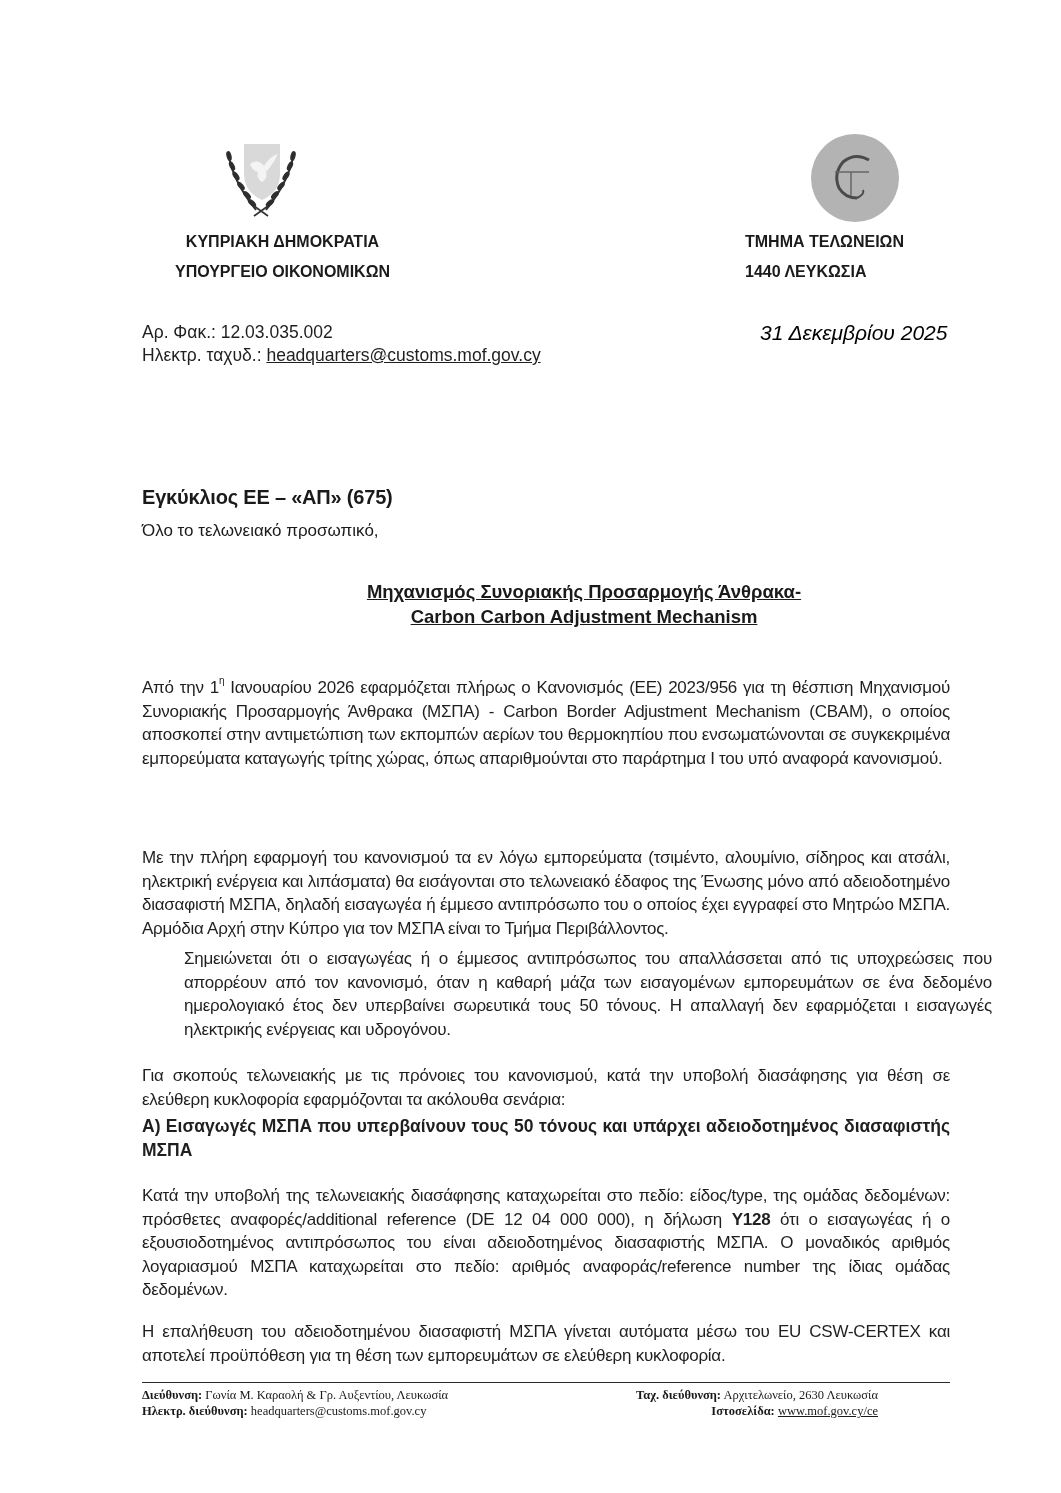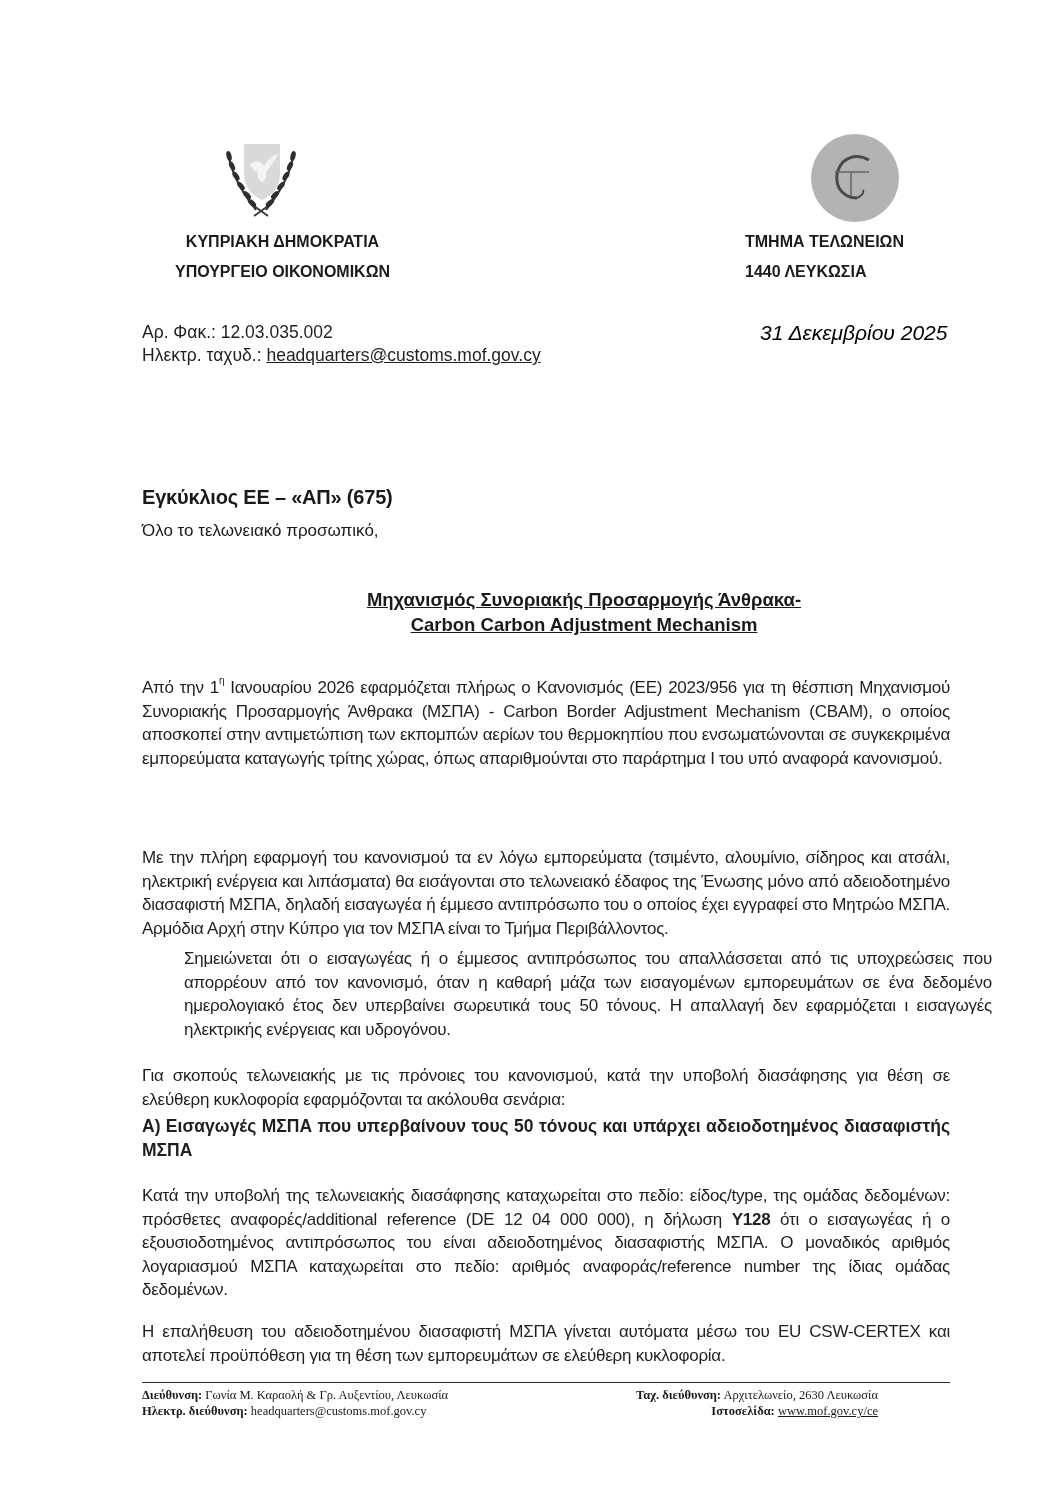--- a/index.html
+++ b/index.html
@@ -18,21 +18,21 @@
     .hdr-right { left: 745px; top: 227px; width: 205px; text-align: left; font-weight: bold; font-size: 16px; line-height: 30px; color: #1b1b1b; }
 
     
     .refs { left: 142px; top: 321px; font-size: 17.5px; line-height: 23px; color: #1f1f1f; }
     .refs .email { text-decoration: underline; }
     .date { left: 760px; top: 321px; font-size: 21px; line-height: 23px; color: #000000; font-style: italic; }
 
     .circular { left: 142px; top: 458px; font-size: 20px; font-weight: bold; font-family: "Liberation Sans", sans-serif; letter-spacing: -0.2px; margin-top: 28px; }
     .greeting { left: 142px; top: 521px; font-size: 17px; }
 
-    .title { left: 142px; top: 579px; width: 808px; text-align: center; font-weight: bold; font-size: 18.5px; line-height: 25px; text-decoration: underline; margin-top: 8px; }
+    .title { left: 142px; top: 579px; width: 808px; text-align: center; font-weight: bold; font-size: 18.5px; line-height: 25px; text-decoration: underline; }
     .title .t1 { display: block; padding-left: 76px; }
     .title .t2 { display: block; padding-left: 76px; }
 
     .para { left: 142px; width: 808px; font-size: 17px; line-height: 23.5px; text-align: justify; color: #1f1f1f; letter-spacing: -0.25px; }
     .p1 { top: 676px; }
     .p2 { top: 846px; }
     .p3 { top: 947px; margin-left: 42px; }
     .p4 { top: 1064px; }
     .p5-head { top: 1115px; font-weight: bold; font-size: 17.5px; letter-spacing: 0; }
     .p5 { top: 1184px; }

